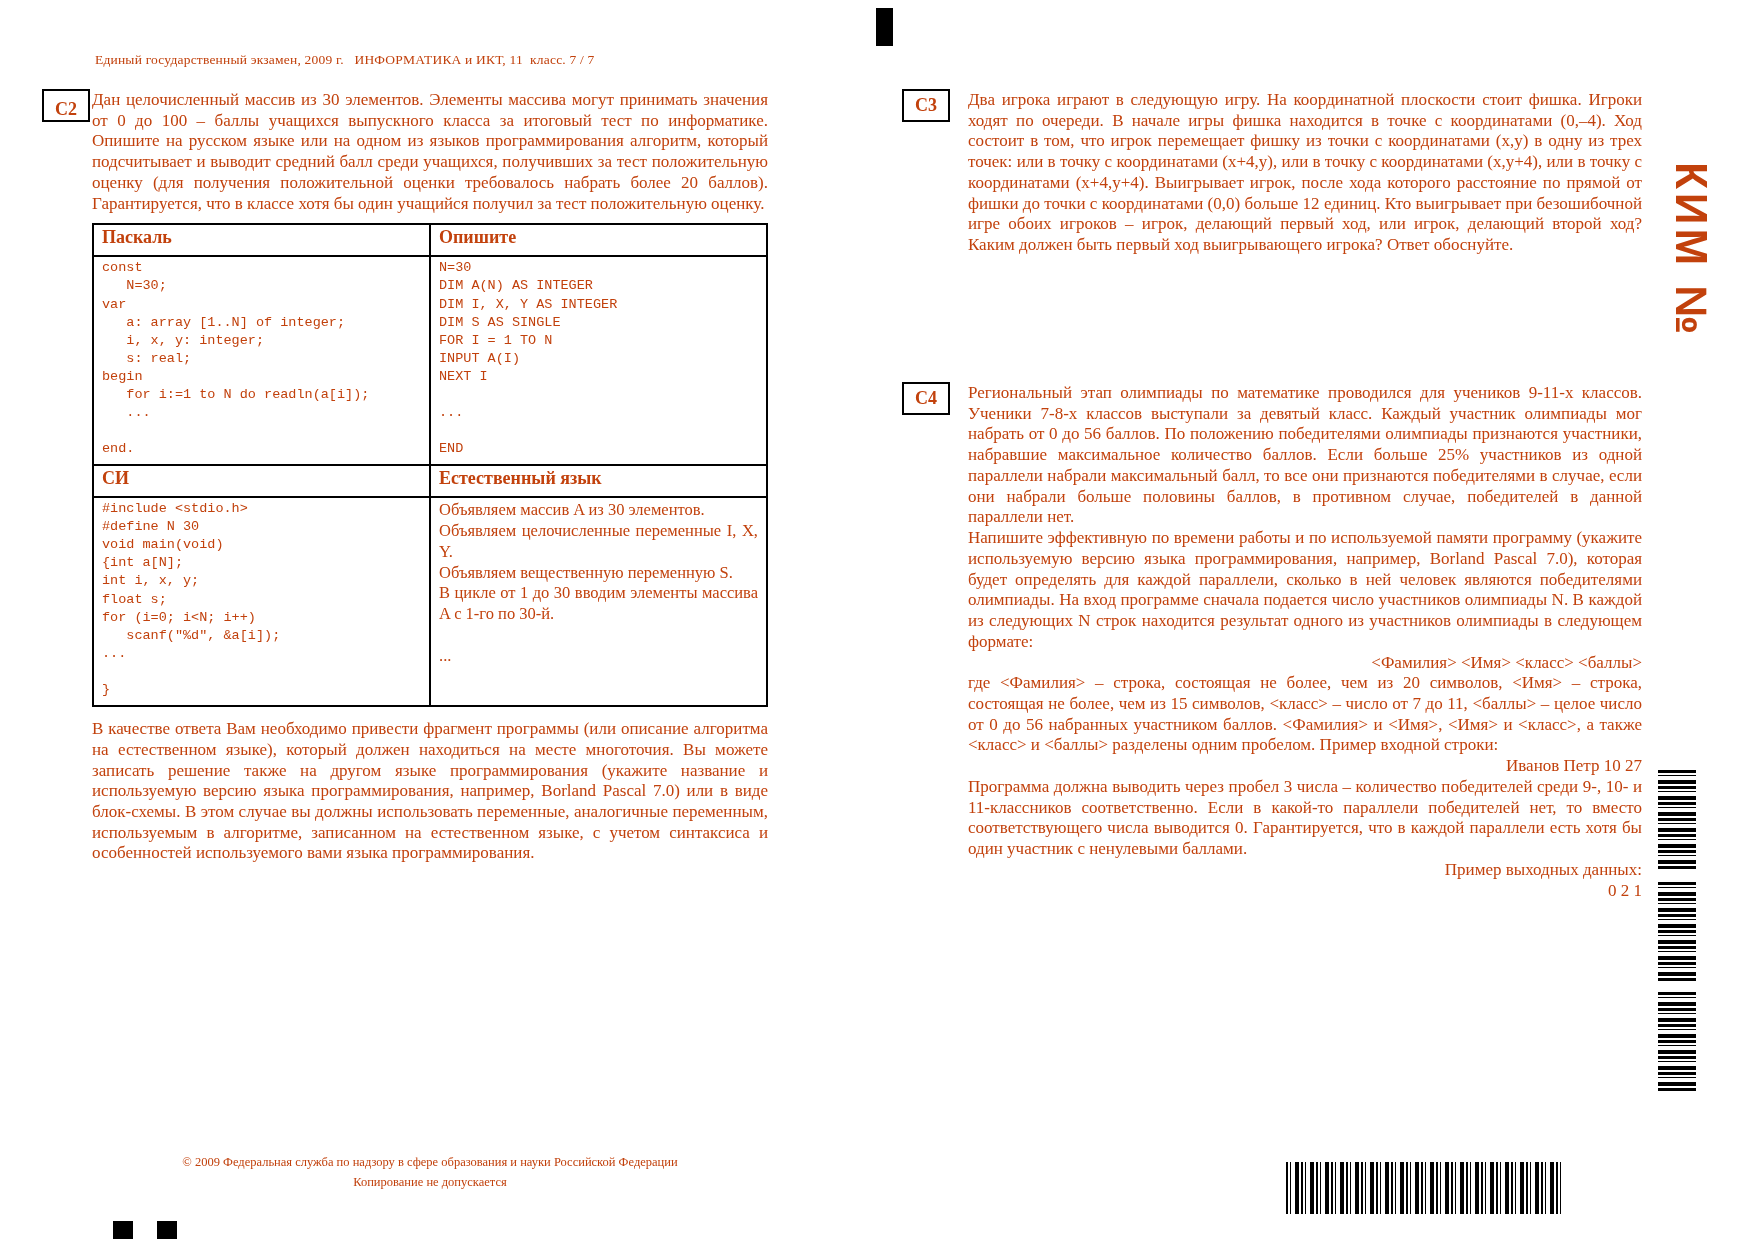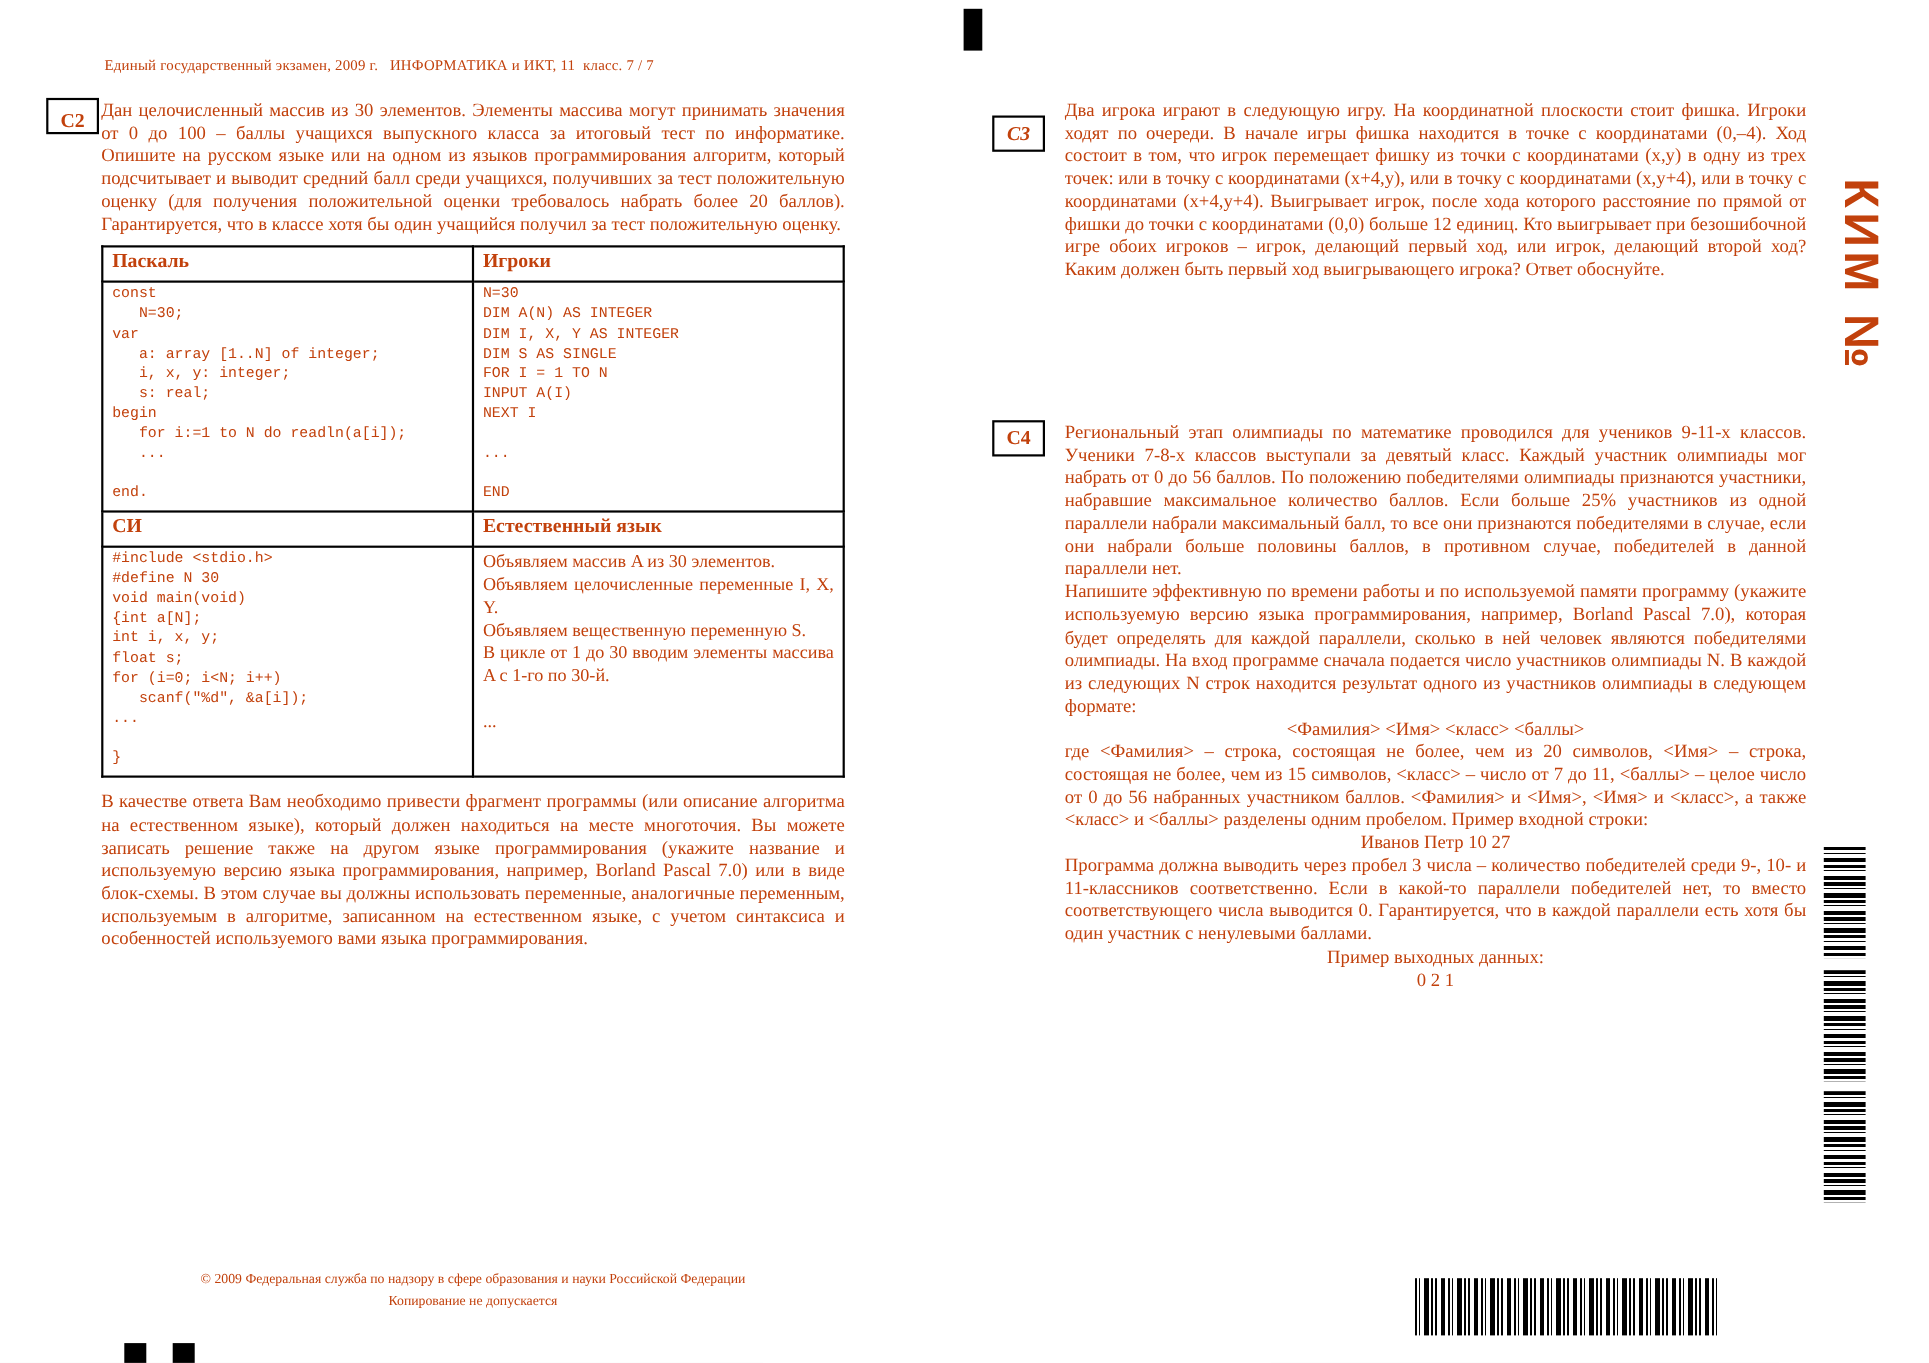--- a/index.html
+++ b/index.html
@@ -26,37 +26,37 @@
   .task-label {
     position: absolute;
     width: 44px; height: 29px;
     border: 2px solid #000;
     display: flex; align-items: center; justify-content: center;
     font-weight: bold;
     font-size: 18px;
     background: #fff;
   }
   .label-c2 { left: 42px;  top: 89px; align-items: flex-end; }
-  .label-c3 { left: 902px; top: 105px; font-style: italic; }
+  .label-c3 { left: 902px; top: 89px; }
   .label-c4 { left: 902px; top: 382px; justify-content: center; }
 
   
   .text-block {
     position: absolute;
     font-size: 17px;
     line-height: 1.22;
     text-align: justify;
   }
   .c2-block { left: 92px;  top: 90px; width: 676px; }
   .c3-block { left: 968px; top: 90px; width: 674px; }
   .c4-block { left: 968px; top: 383px; width: 674px; }
 
   .text-block p { margin: 0; }
 
-  .plain-line { text-align: center; }
+  .plain-line { text-align: right; }
 
   
   table.code-table {
     border-collapse: collapse;
     table-layout: fixed;
     width: 676px;
     margin: 9px 0 12px 0;
   }
   table.code-table td {
     border: 2px solid #000;
@@ -184,21 +184,21 @@
     <span>С4</span>
   </div>
 
   <div class="text-block c2-block">
     <p>Дан целочисленный массив из 30 элементов. Элементы массива могут принимать значения от 0 до 100 – баллы учащихся выпускного класса за итоговый тест по информатике. Опишите на русском языке или на одном из языков программирования алгоритм, который подсчитывает и выводит средний балл среди учащихся, получивших за тест положительную оценку (для получения положительной оценки требовалось набрать более 20 баллов). Гарантируется, что в классе хотя бы один учащийся получил за тест положительную оценку.</p>
 
     <table class="code-table">
       <tbody>
           <tr>
         <td class="lang-header">Паскаль</td>
-        <td class="lang-header">Игроки</td>
+        <td class="lang-header">Опишите</td>
       </tr>
       <tr>
         <td>
           <pre class="code">const
    N=30;
 var
    a: array [1..N] of integer;
    i, x, y: integer;
    s: real;
 begin

